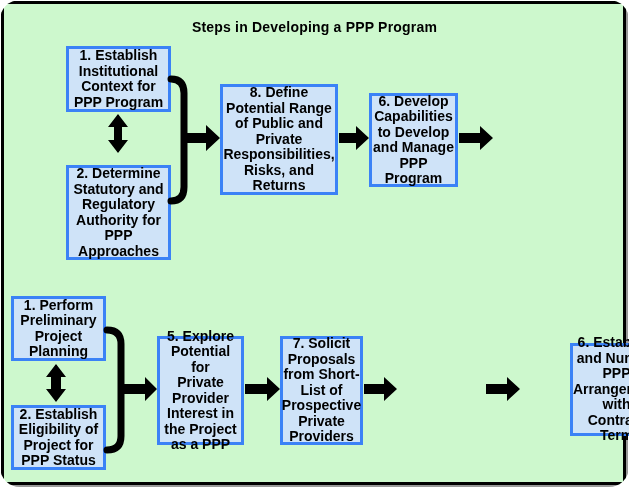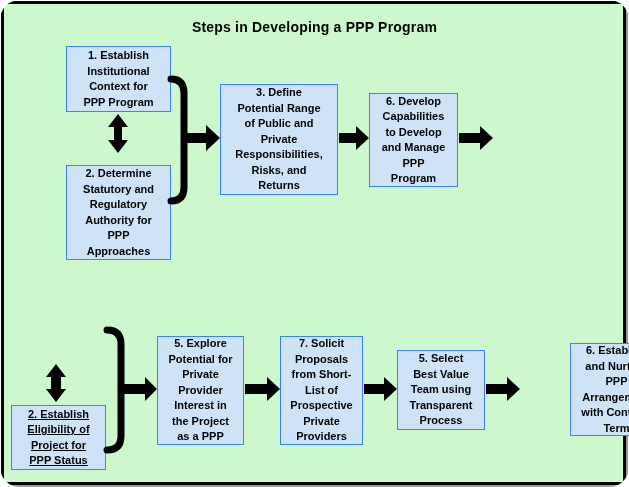--- a/index.html
+++ b/index.html
@@ -11,34 +11,34 @@
     box-shadow:2px 2px 0 #999999;
   }
   .title {
     position:absolute; left:0; width:629px; text-align:center;
     font-weight:bold; font-size:14px; color:#000000; letter-spacing:0.2px;
   }
   .title-program { top:19px; }
   .title-project { top:269px; }
   .box {
     position:absolute; box-sizing:border-box;
-    background:#cfe3f8; border:1px solid #3b82f6; color:#000000;
-    font-weight:bold; font-size:11px; line-height:15.5px; text-align:center;
+    background:#cfe3f8; border:3px solid #3b82f6; color:#000000;
+    font-weight:bold; font-size:14px; line-height:15.5px; text-align:center;
     display:flex; align-items:center; justify-content:center;
     white-space:pre-line;
   }
   
   .p1 { left:66px;  top:46px;  width:105px; height:66px; }
   .p2 { left:66px;  top:155px; width:105px; height:95px;margin-top:10px; }
   .p3 { left:220px; top:84px;  width:118px; height:111px; }
   .p4 { left:369px; top:93px;  width:89px;  height:94px; }
   .p5 { left:493px; top:115px; width:95px;  height:52px; }
   
   .j1 { left:11px;  top:296px; width:95px;  height:65px; }
-  .j2 { left:11px;  top:405px; width:95px;  height:65px;text-decoration:underline; }
+  .j2 { left:11px;  top:405px; width:95px;  height:65px; }
   .j3 { left:157px; top:336px; width:87px;  height:109px; }
   .j4 { left:280px; top:336px; width:83px;  height:109px; }
   .j5 { left:397px; top:350px; width:88px;  height:80px; }
   .j6 { left:549px; top:343px; width:93px;  height:93px;margin-left:21px; }
   svg.overlay { position:absolute; left:0; top:0; width:629px; height:487px; pointer-events:none; }
   .connector { fill:#000000; }
   .brace { fill:none; stroke:#000000; stroke-width:7; stroke-linecap:round; }
 </style>
 </head>
 <body>
@@ -51,57 +51,56 @@
   <div class="box p1">1. Establish
 Institutional
 Context for
 PPP Program</div>
   <div class="box p2">2. Determine
 Statutory and
 Regulatory
 Authority for
 PPP
 Approaches</div>
-  <div class="box p3">3. Define
+  <div class="box p3">8. Define
 Potential Range
 of Public and
 Private
 Responsibilities,
 Risks, and
 Returns</div>
   <div class="box p4">6. Develop
 Capabilities
 to Develop
 and Manage
 PPP
 Program</div>
 
+  <div class="box j1">1. Perform
+Preliminary
+Project
+Planning</div>
   <div class="box j2">2. Establish
 Eligibility of
 Project for
 PPP Status</div>
   <div class="box j3">5. Explore
 Potential for
 Private
 Provider
 Interest in
 the Project
 as a PPP</div>
   <div class="box j4">7. Solicit
 Proposals
 from Short-
 List of
 Prospective
 Private
 Providers</div>
-  <div class="box j5">5. Select
-Best Value
-Team using
-Transparent
-Process</div>
   <div class="box j6">6. Establish
 and Nurture
 PPP
 Arrangement
 with Contract
 Term</div>
 
   <svg class="overlay" viewBox="0 0 629 487" xmlns="http://www.w3.org/2000/svg">
 
     <polygon class="connector" points="118,114 128,127 122,127 122,140 128,140 118,153 108,140 114,140 114,127 108,127"></polygon>

